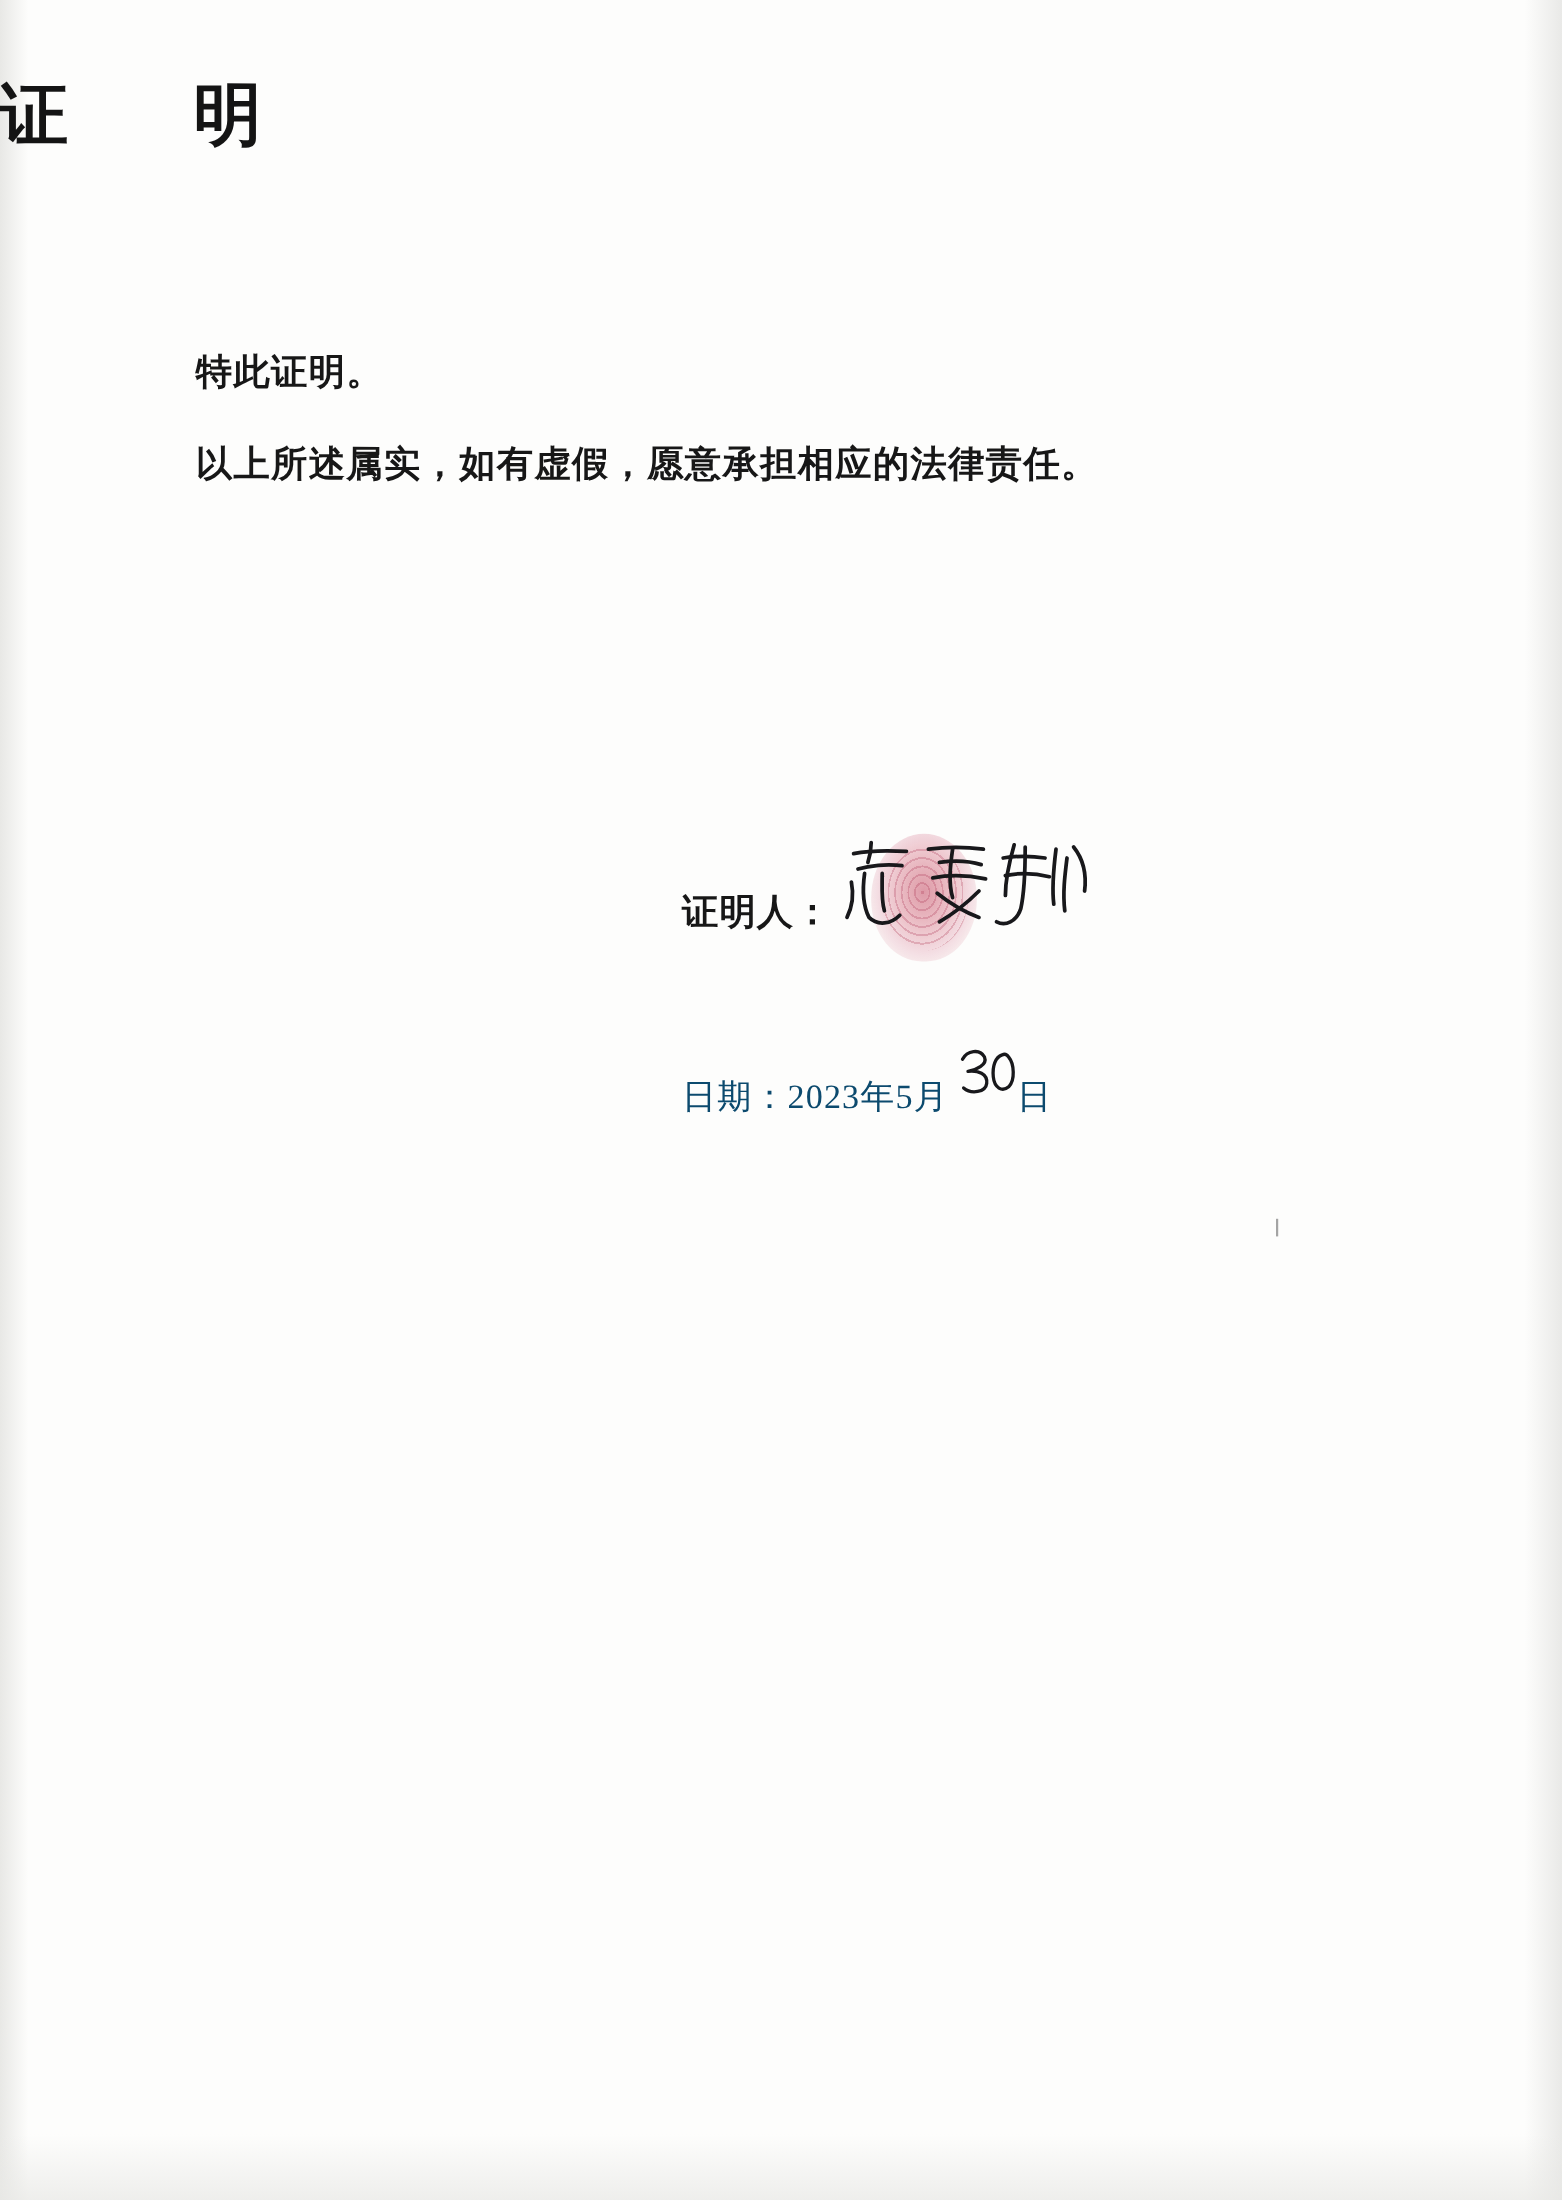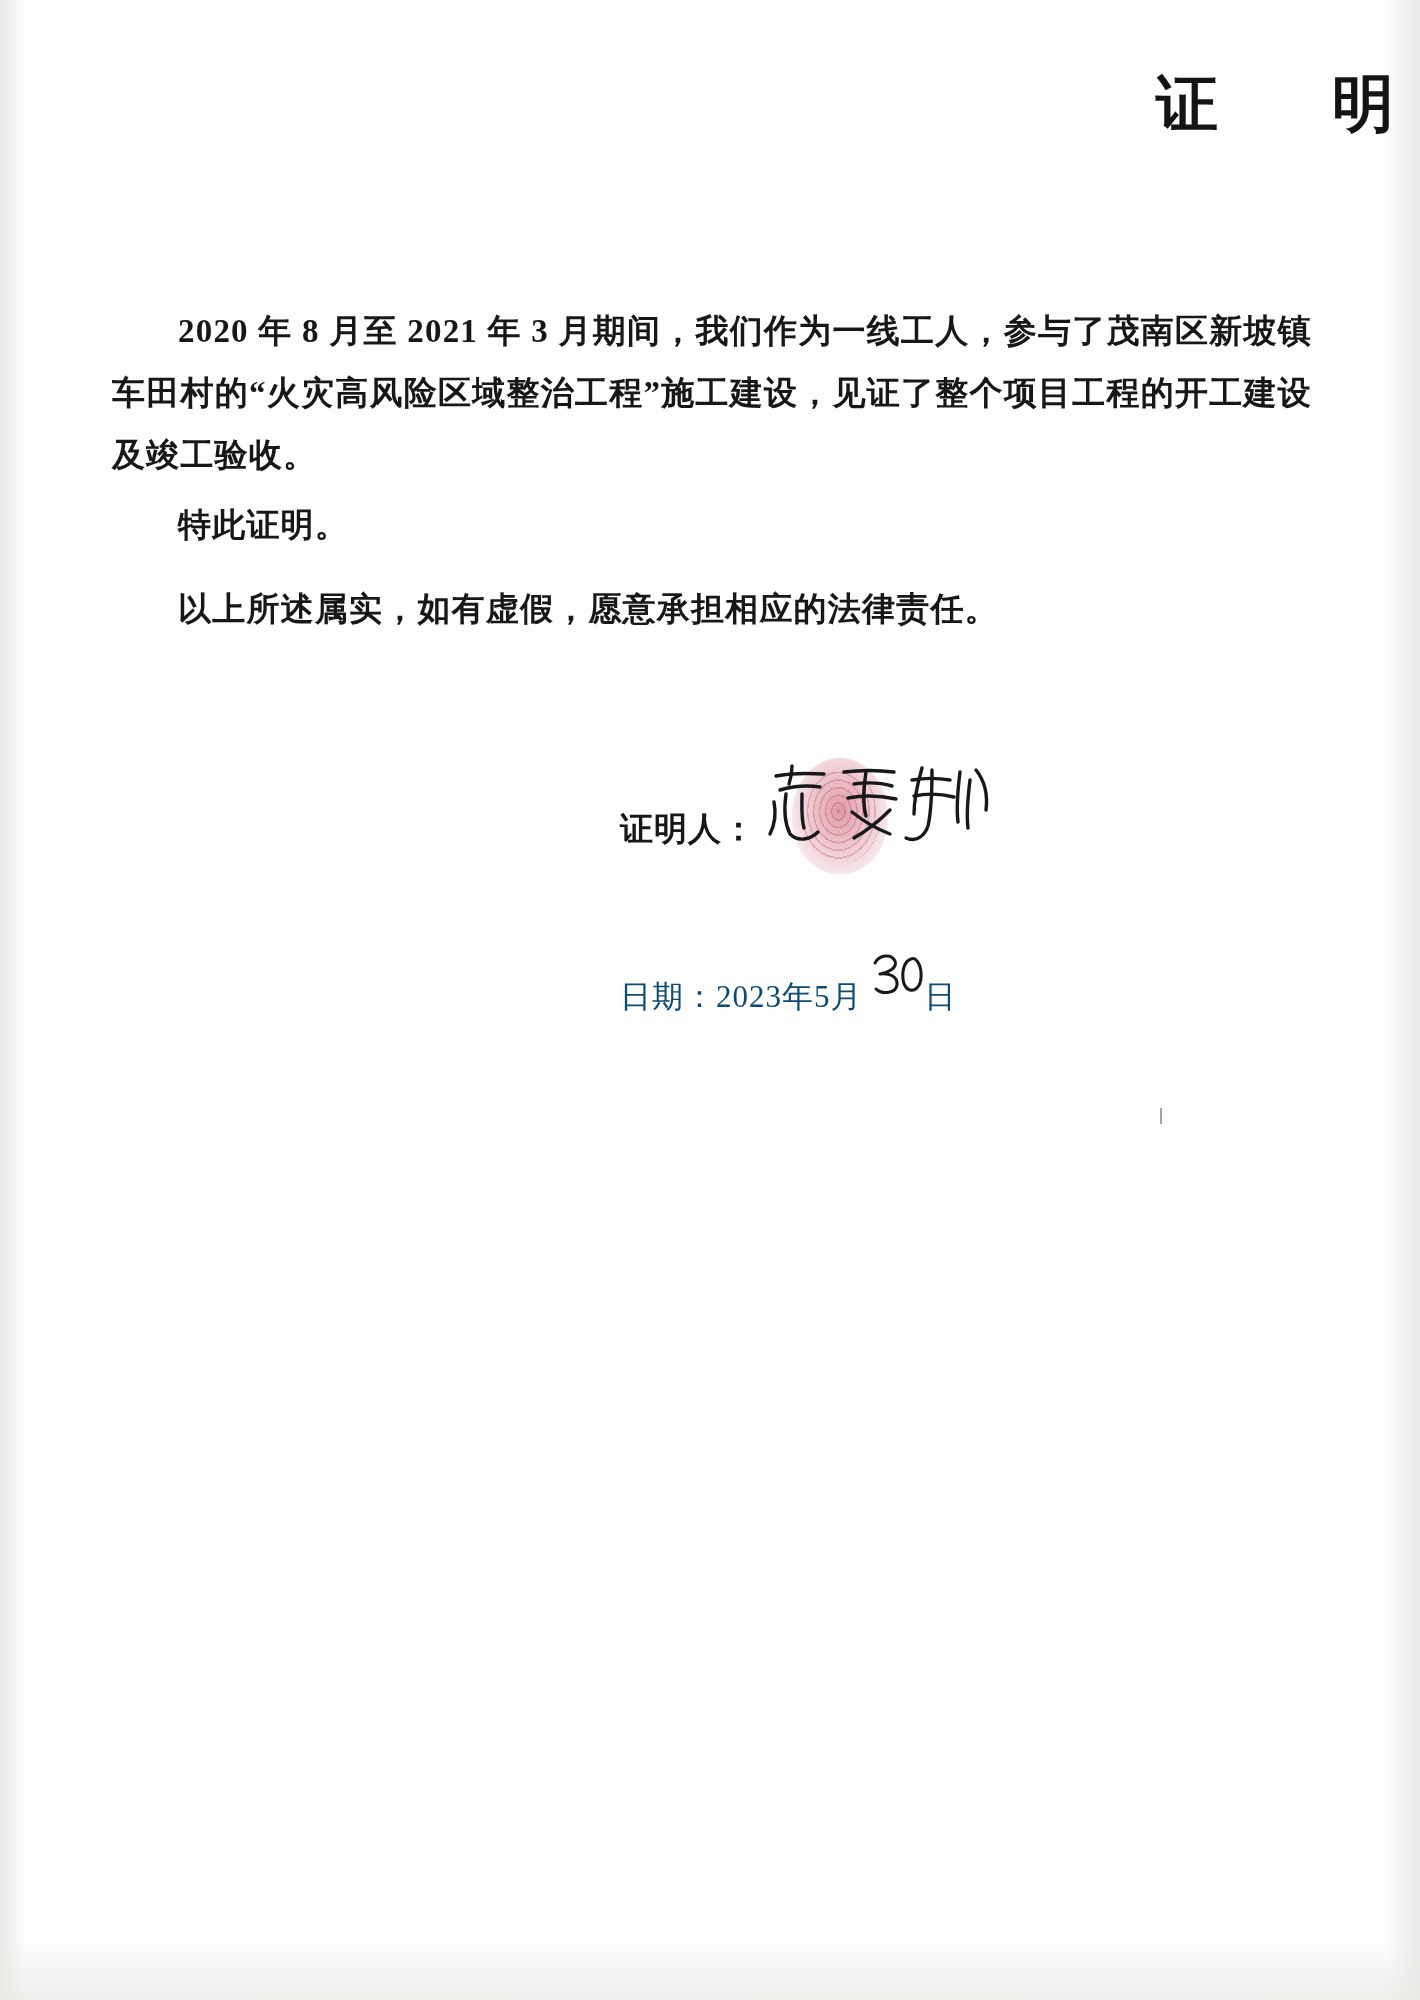--- a/index.html
+++ b/index.html
@@ -37,21 +37,21 @@
     left: 0; bottom: 0;
     width: 1420px; height: 60px;
     background: linear-gradient(to top, rgba(232,232,229,0.7), rgba(255,255,255,0));
     pointer-events: none;
   }
   .doc-title {
     position: absolute;
     top: 62px;
     left: 0;
     width: 1420px;
-    text-align: right;
+    text-align: left;
     font-family: "Liberation Serif", serif;
     font-weight: bold;
     font-size: 62px;
     letter-spacing: 26px;
     color: #141414;
   }
   .body-block {
     position: absolute;
     left: 112px;
     top: 300px;
@@ -166,21 +166,20 @@
 
 <div class="page">
 
   <div class="scan-edge-left"></div>
   <div class="scan-edge-right"></div>
   <div class="scan-edge-bottom"></div>
 
   <div class="doc-title">证　明</div>
 
   <div class="body-block">
-    <p class="para para-1">2020 年 8 月至 2021 年 3 月期间，我们作为一线工人，参与了茂南区新坡镇车田村的“火灾高风险区域整治工程”施工建设，见证了整个项目工程的开工建设及竣工验收。</p>
     <p class="para para-3">特此证明。</p>
     <p class="para para-2">以上所述属实，如有虚假，愿意承担相应的法律责任。</p>
   </div>
 
   <div class="sig-row">
     <span class="sig-label">证明人：</span>
     <span class="sig-wrap">
       <span class="fingerprint"></span>
       <svg class="sig-ink" viewBox="0 0 260 110" aria-hidden="true">
         <g fill="none" stroke="#18181b" stroke-width="3.4" stroke-linecap="round" stroke-linejoin="round">

